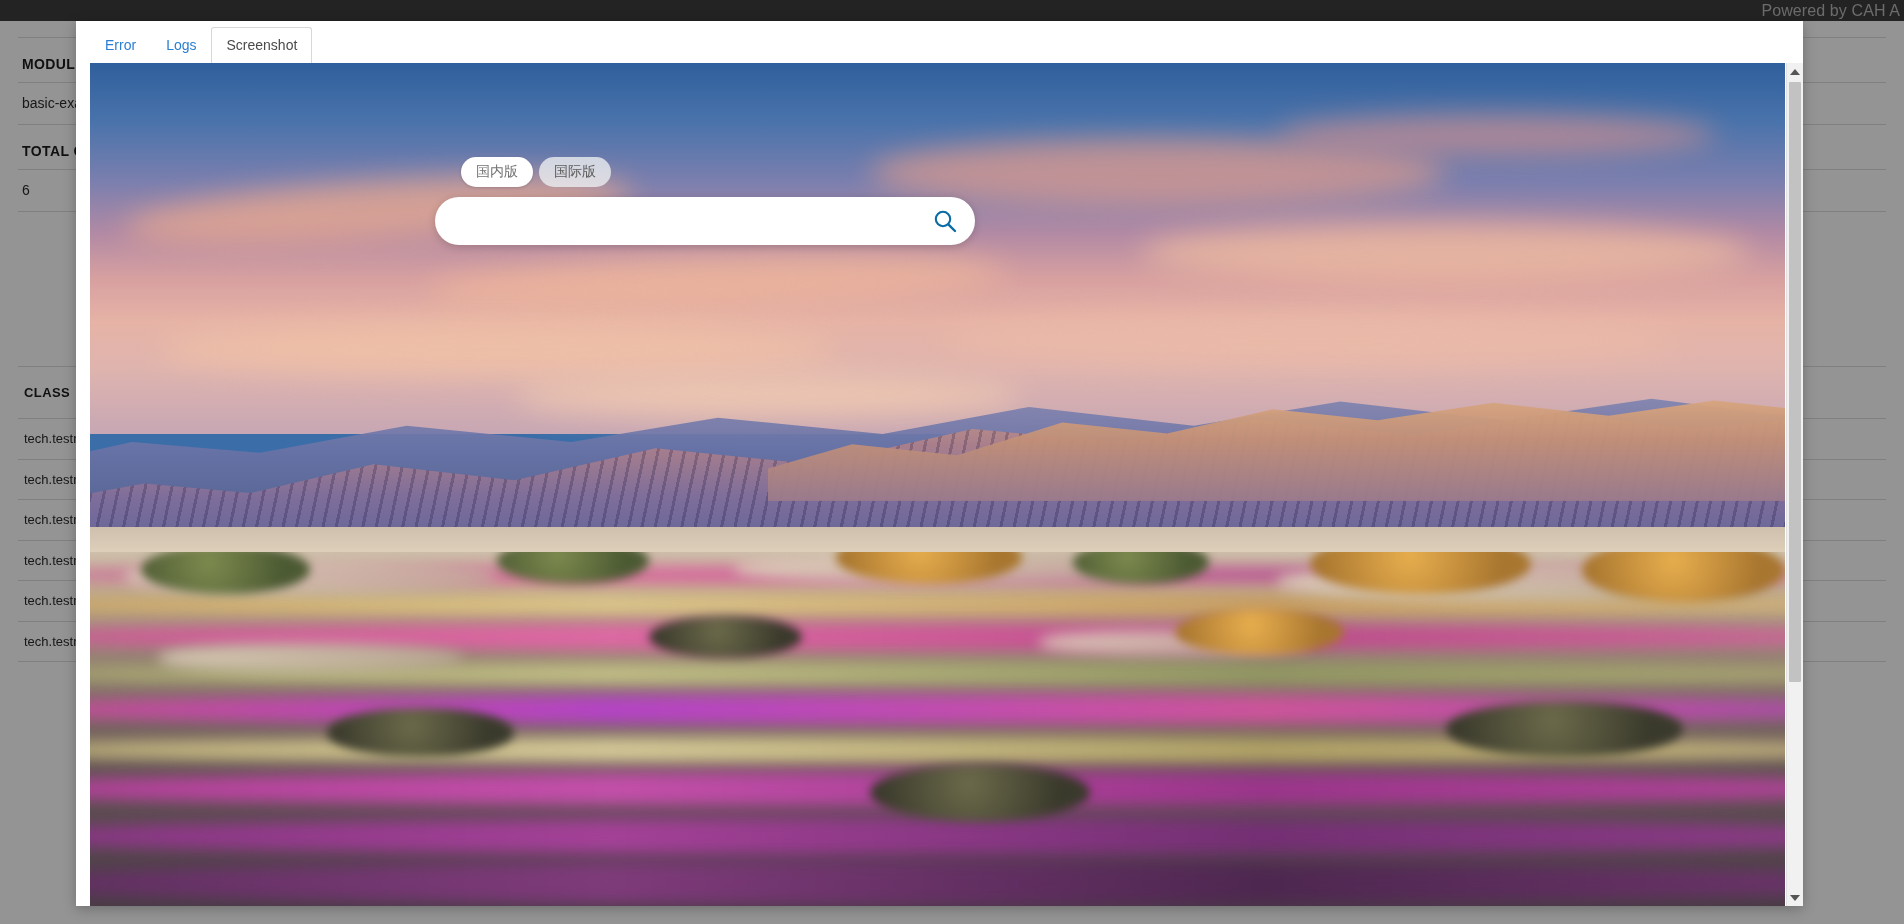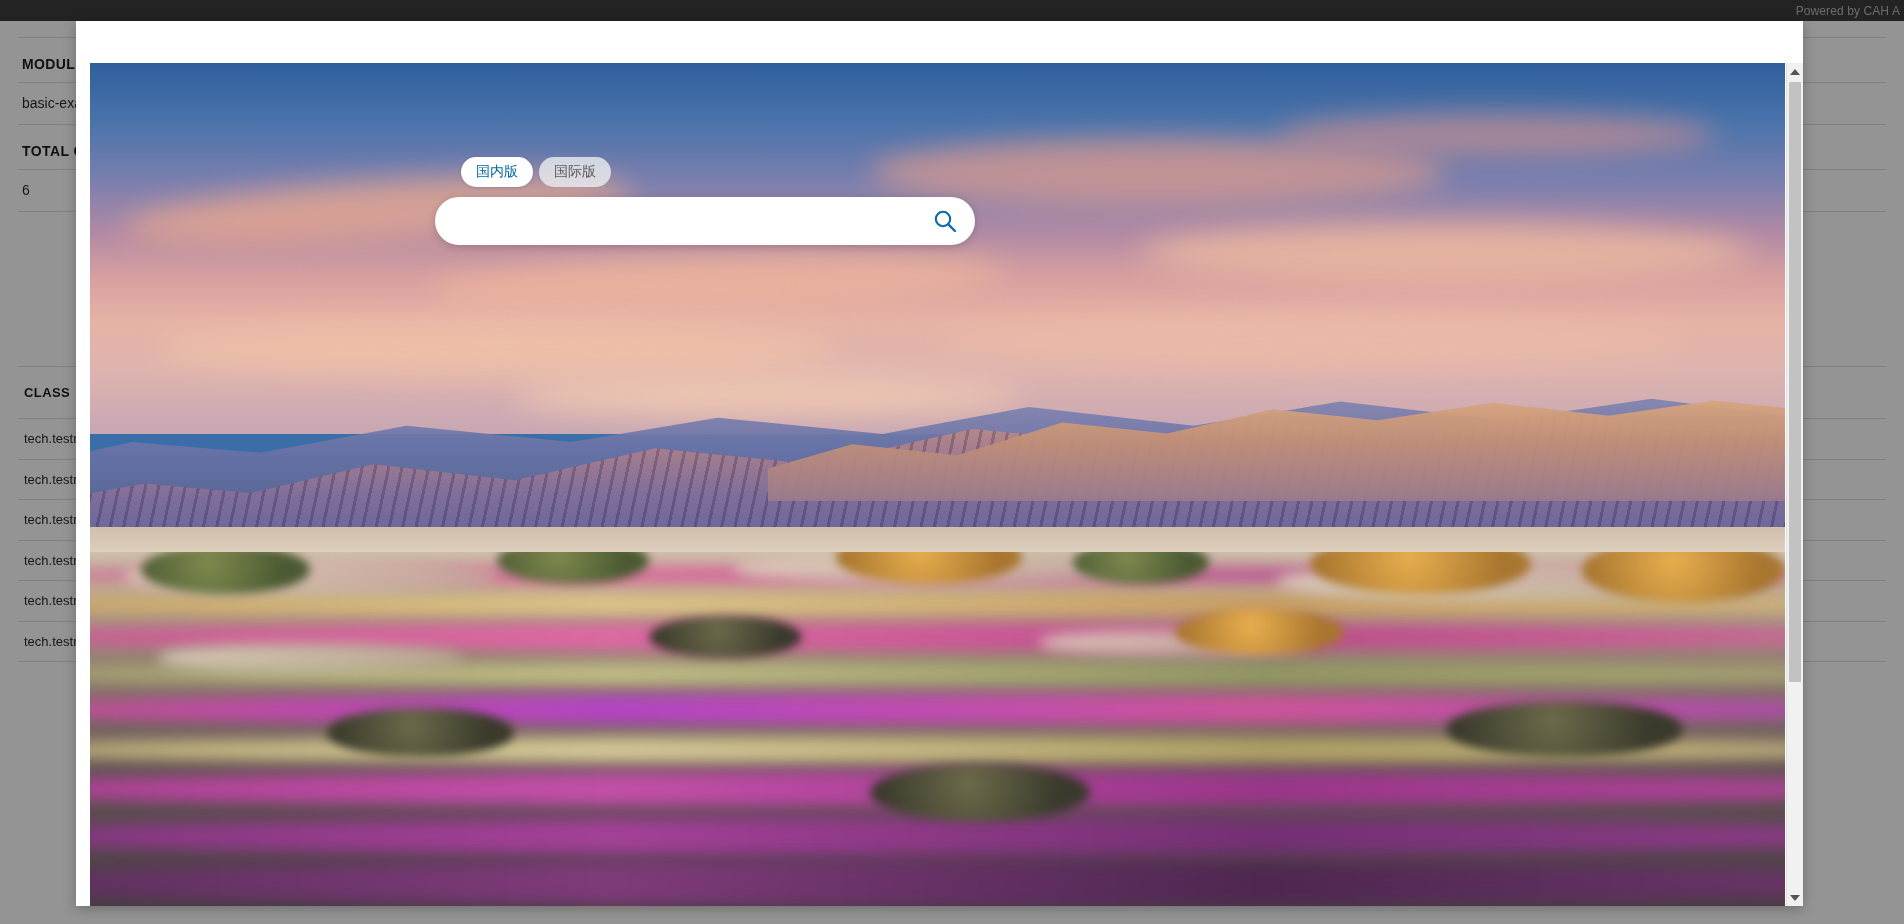--- a/index.html
+++ b/index.html
@@ -24,21 +24,21 @@
     top: 0; left: 0; right: 0;
     height: 21px;
     background: #3d3d3d;
     display: flex;
     align-items: center;
     justify-content: flex-end;
     padding-right: 4px;
   }
   #top-bar .powered {
     color: #b9b9b9;
-    font-size: 12px;
+    font-size: 16px;
     white-space: nowrap;
     letter-spacing: .1px;
   }
 
   #bg-content {
     position: absolute;
     top: 21px; left: 0; right: 0; bottom: 0;
     background: #ffffff;
     padding: 0 18px;
   }
@@ -334,21 +334,21 @@
   .pill {
     font-family: "DejaVu Sans", "Liberation Sans", sans-serif;
     font-size: 14px;
     padding: 6px 15px;
     border-radius: 16px;
     line-height: 1.25;
     cursor: pointer;
     white-space: nowrap;
     border: none;
   }
-  .pill.active   { background: #ffffff;              color: #0369a1; box-shadow: 0 1px 3px rgba(0,0,0,.15); }
+  .pill.active   { background: #ffffff;              color: #737373; box-shadow: 0 1px 3px rgba(0,0,0,.15); }
   .pill.inactive { background: rgba(235,237,240,.80); color: #5c5c5c; }
 
   #search-bar {
     display: flex;
     align-items: center;
     background: #ffffff;
     height: 48px;
     border-radius: 24px;
     box-shadow: 0 2px 8px rgba(0,0,0,.18);
     padding: 0 8px 0 22px;
@@ -466,20 +466,25 @@
   </div>
 </div>
 
 <div id="overlay"></div>
 
 <div id="modal">
 
 
   <div id="modal-body">
 
+    <div id="tabs">
+      <div class="tab link">Error</div>
+      <div class="tab link">Logs</div>
+      <div class="tab active">Screenshot</div>
+    </div>
 
     <div id="shot-wrap">
 
       <div id="landscape">
         <div class="sky"></div>
         <div class="cloud c1"></div>
         <div class="cloud c2"></div>
         <div class="cloud c3"></div>
         <div class="cloud c4"></div>
         <div class="cloud c5"></div>

